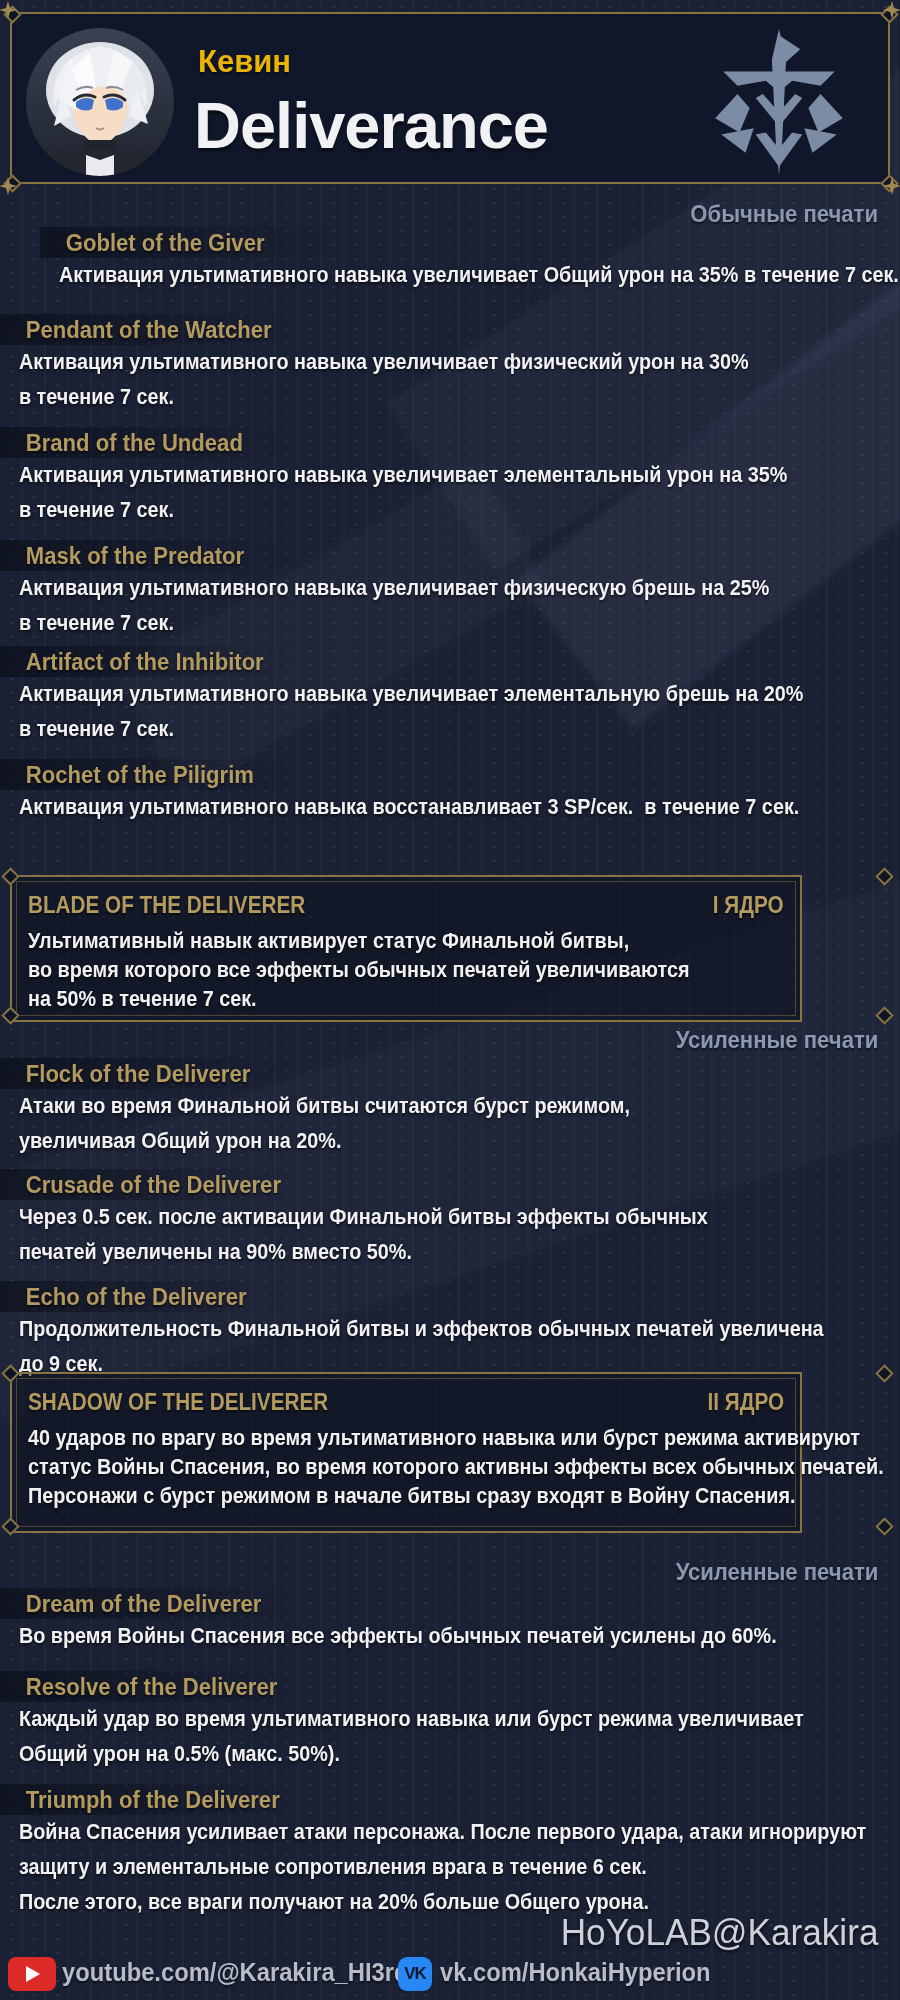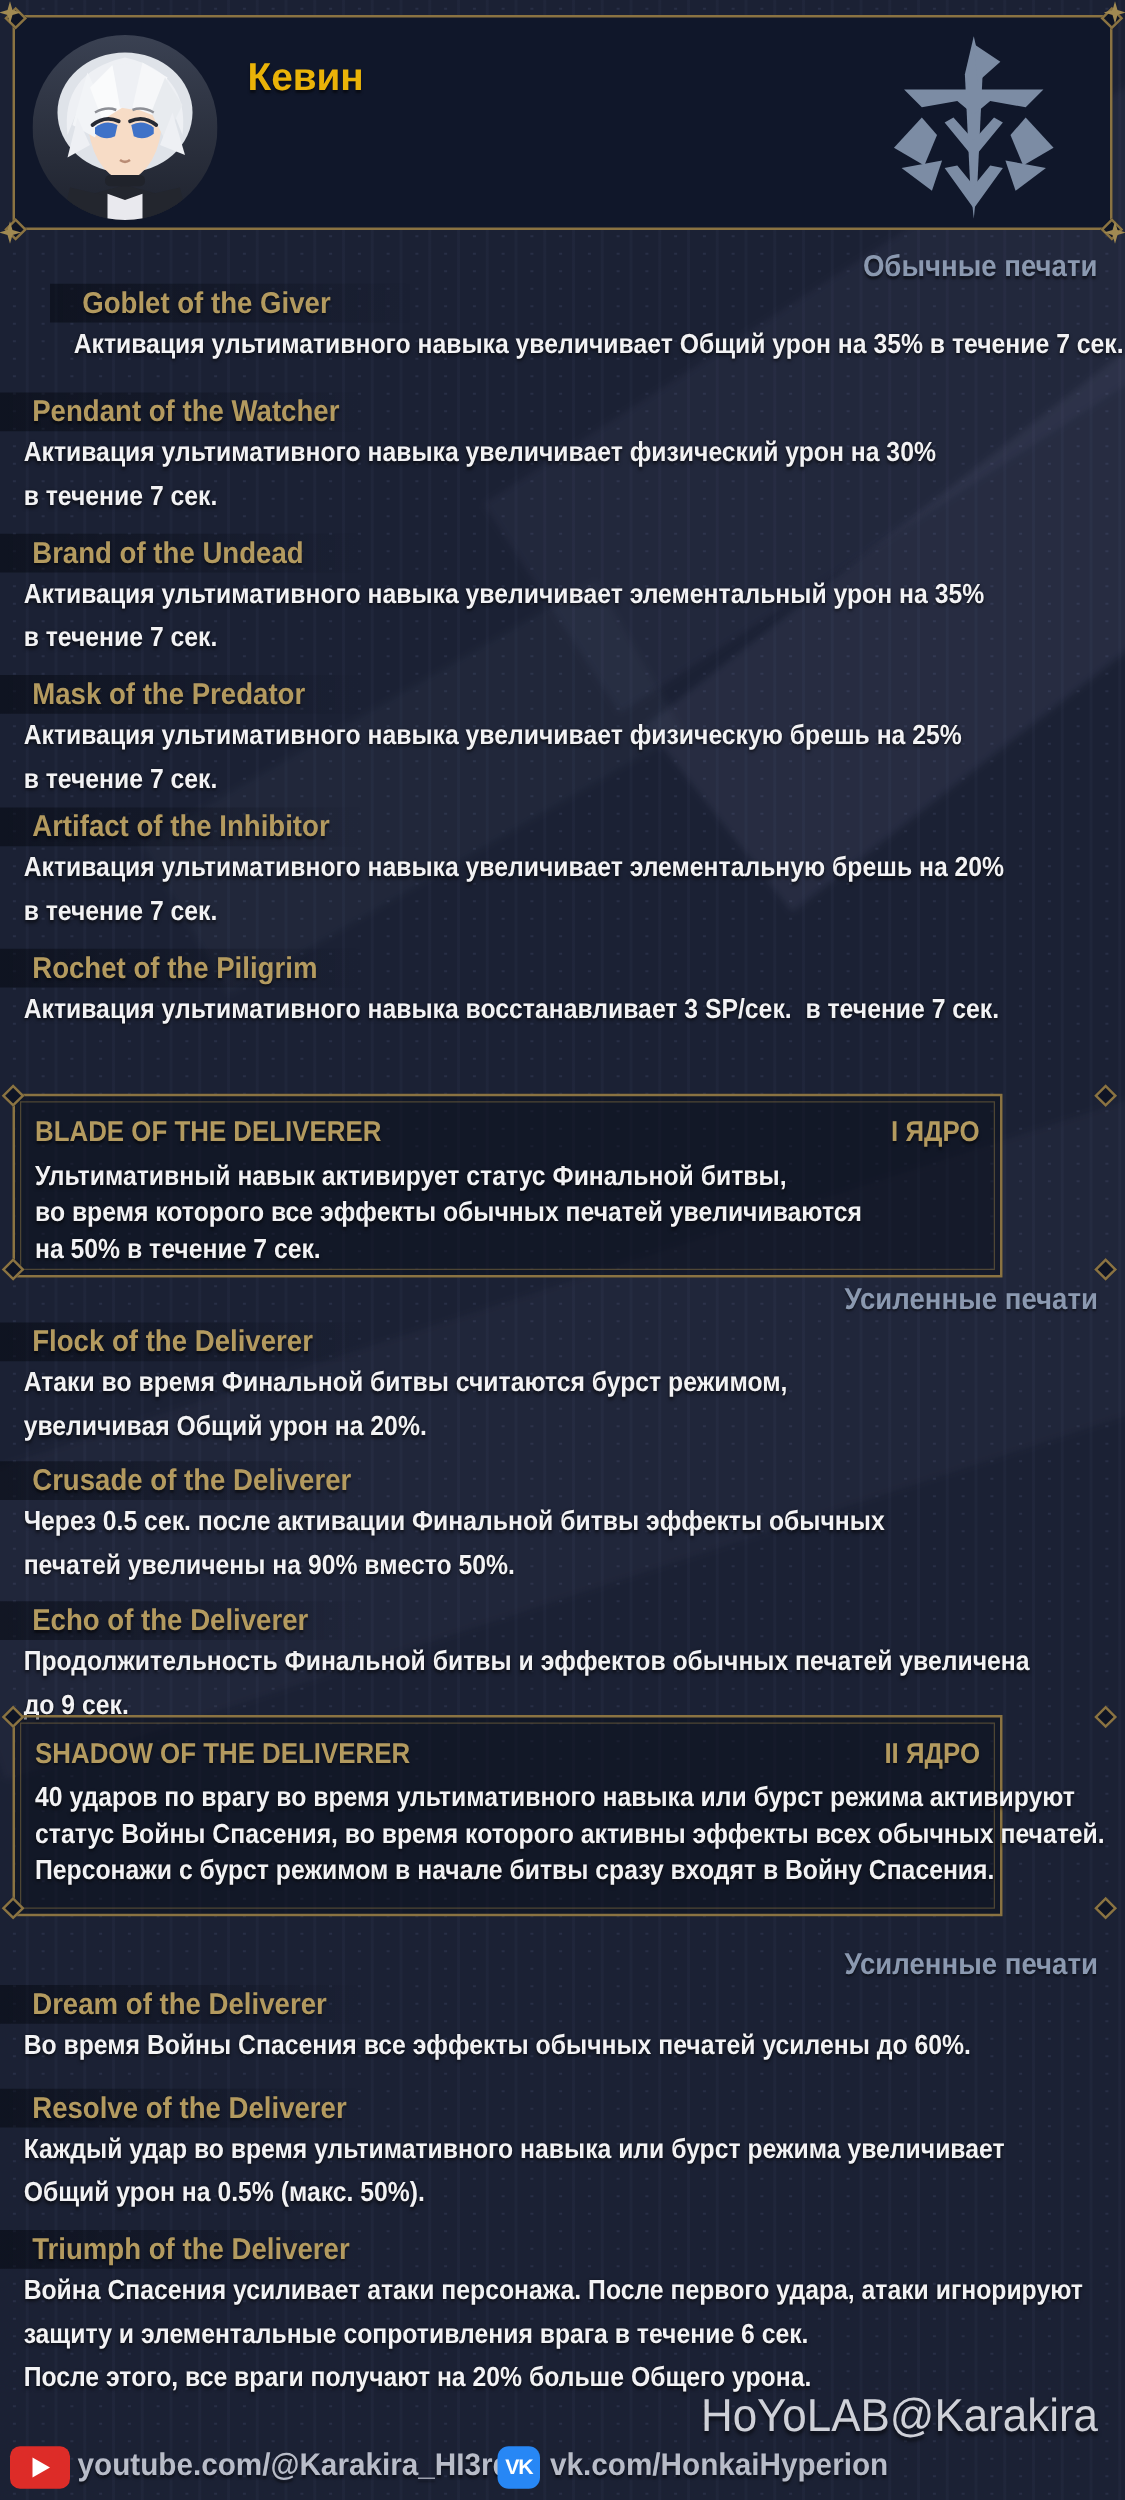--- a/index.html
+++ b/index.html
@@ -94,21 +94,21 @@
   }
   .footer-row{position:absolute;left:0;top:1954px;width:900px;height:40px;z-index:2;}
   .yt-badge{position:absolute;left:8px;top:3px;width:48px;height:34px;border-radius:8px;background:#dd2c28;}
   .yt-badge .tri{
     position:absolute;left:18px;top:9px;width:0;height:0;
     border-left:14px solid #fff;border-top:8px solid transparent;border-bottom:8px solid transparent;
   }
   .vk-badge{position:absolute;left:398px;top:3px;width:34px;height:34px;border-radius:9px;background:#2787f5;}
   .vk-badge span{
     position:absolute;left:0;top:0;width:34px;height:34px;line-height:34px;text-align:center;
-    color:#ffffff;font-weight:bold;font-size:17px;letter-spacing:-1px;
+    color:#0f172a;font-weight:bold;font-size:17px;letter-spacing:-1px;
   }
   .link-text{
     position:absolute;top:4px;font-size:25px;font-weight:bold;color:#b8bcc8;white-space:pre;
     transform:scaleX(.95);transform-origin:0 0;text-shadow:0 2px 2px rgba(0,0,0,.5);
   }
   .yt-text{left:62px;}
   .vk-text{left:440px;}
 </style>
 </head>
 <body>
@@ -168,20 +168,21 @@
       <path d="M50,62 q9,-5 17,-2" stroke="#8d8f96" stroke-width="2" fill="none"></path>
       <path d="M97,62 q-9,-5 -17,-2" stroke="#8d8f96" stroke-width="2" fill="none"></path>
       <path d="M70,100 q4,3 8,0" stroke="#b98c74" stroke-width="2" fill="none"></path>
       <path d="M30,122 L74,132 L118,122 L124,148 L24,148 Z" fill="#23262e"></path>
       <path d="M60,127 L74,132 L88,127 L88,148 L60,148 Z" fill="#e9e9ee"></path>
       <rect x="58" y="112" width="32" height="9" rx="4" fill="#20232b"></rect>
     </g>
   </svg>
 
   <div class="char-name">Кевин</div>
+  <div class="char-title">Deliverance</div>
 
   <svg class="emblem" viewBox="0 0 150 150">
     <g fill="#8293ab">
       <path d="M75,4 L82,34 L78,118 L75,148 L72,118 L68,34 Z"></path>
       <path d="M75,10 L96,24 L78,40 Z"></path>
       <path d="M20,46 L130,46 L116,60 L88,55 L75,66 L62,55 L34,60 Z"></path>
       <path d="M34,68 L12,92 L36,106 L46,82 Z"></path>
       <path d="M18,108 L42,126 L50,102 Z"></path>
       <path d="M116,68 L138,92 L114,106 L104,82 Z"></path>
       <path d="M132,108 L108,126 L100,102 Z"></path>

